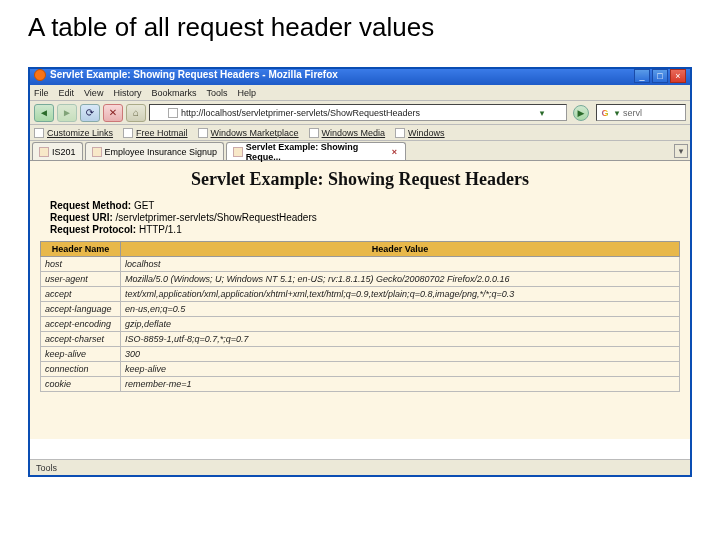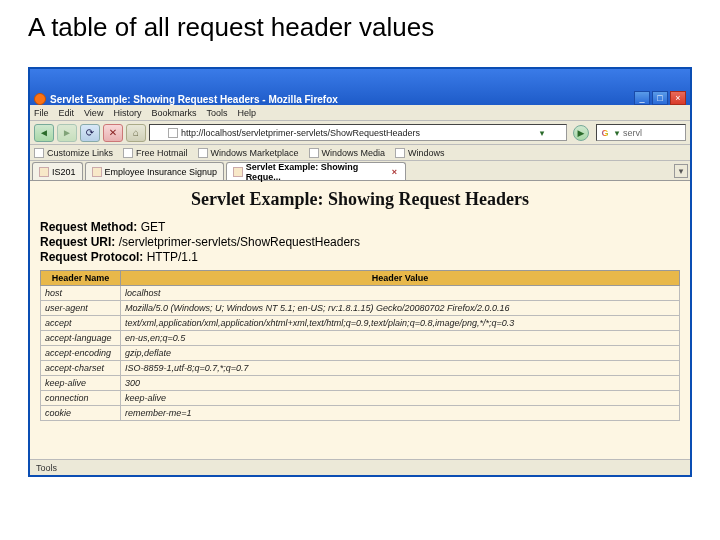--- a/index.html
+++ b/index.html
@@ -1,20 +1,20 @@
 <!DOCTYPE html>
 <html><head>
 <meta charset="utf-8">
 <style>
   * { box-sizing: border-box; margin: 0; padding: 0; }
   body { font-family: Arial, sans-serif; background: #fff; width: 720px; height: 540px; overflow: hidden; }
   .slide-title { font-size: 26px; padding: 12px 28px 6px; color: #000; font-weight: normal; }
   .browser-frame { margin: 18px 28px 0; border: 2px solid #0a4db3; background: #fff; font-size: 9px; height: 410px; position: relative; }
   
-  .titlebar { background: linear-gradient(#3a7be8,#1e5bc8); color: #fff; height: 36px; display: flex; align-items: flex-end; padding: 0 4px; font-size: 10px; }
+  .titlebar { background: linear-gradient(#3a7be8,#1e5bc8); color: #fff; height: 16px; display: flex; align-items: flex-start; padding: 0 4px; font-size: 10px; }
   .titlebar .ff-icon { width: 12px; height: 12px; background: #f97316; border-radius: 50%; margin-right: 4px; display: inline-block; border:1px solid #c75000;}
   .titlebar .wtitle { flex: 1; font-weight: bold; }
   .winbtns { display: flex; gap: 2px; }
   .winbtn { width: 16px; height: 14px; background: linear-gradient(#5a9be8,#2a6bd8); border: 1px solid #1a4ba8; color: #fff; font-size: 9px; display: flex; align-items: center; justify-content: center; cursor: pointer; }
   .winbtn.close { background: linear-gradient(#e86a5a,#d83a2a); border-color:#a82a1a; }
   
   .menubar { background: #ece9d8; height: 16px; display: flex; align-items: center; padding: 0 4px; border-bottom: 1px solid #bbb; font-size: 9px; color: #222; }
   .menubar span { margin-right: 10px; cursor: pointer; }
   
   .navbar { background: #ece9d8; height: 24px; display: flex; align-items: center; padding: 2px 4px; gap: 3px; border-bottom: 1px solid #bbb; }
@@ -25,34 +25,34 @@
   .navbtn.home { background: linear-gradient(#e8e8d8,#d0d0b8); border-color:#aa8; color:#664; }
   .urlbox { flex: 1; height: 17px; background: #fff; border: 1px inset #999; display: flex; align-items: center; padding: 0 18px; font-size: 9px; color: #222; }
   .urlbox .pageicon { width: 10px; height: 10px; background: #fff; border: 1px solid #aaa; margin-right: 3px; }
   .urlbox .ddarrow, .searchbox .ddarrow { width: 12px; color: #2a6a2a; cursor: pointer; text-align:center; }
   .gobtn { width: 16px; height: 16px; border:1px solid #7a9; border-radius:50%; background:linear-gradient(#cfe8cf,#a8d8a8); color:#2a6a2a; display:flex;align-items:center;justify-content:center; font-size:9px; cursor:pointer; margin-left:3px;}
   .searchbox { width: 90px; height: 17px; background: #fff; border: 1px inset #999; display: flex; align-items: center; padding: 0 2px; font-size: 9px; color: #222; margin-left:4px; }
   .searchbox .sengine { width: 12px; height: 12px; display:flex;align-items:center;justify-content:center; }
   .searchbox .sengine span.g { font-weight:bold; font-size:9px; background:linear-gradient(90deg,#4285f4,#ea4335,#fbbc05,#34a853); -webkit-background-clip:text; color:transparent;}
   
   .bookbar { background: #ece9d8; height: 16px; display: flex; align-items: center; padding: 0 4px; gap: 10px; border-bottom: 1px solid #bbb; font-size: 9px; color: #222; }
-  .bookbar .bm { display: flex; gap: 3px; cursor: pointer; }
+  .bookbar .bm { display: flex; gap: 3px; cursor: pointer; text-decoration: underline; }
   .bookbar .bmicon { width: 10px; height: 10px; background: #fff; border: 1px solid #aaa; }
   
   .tabbar { background: #ece9d8; height: 20px; display: flex; align-items: flex-end; padding: 0 2px; border-bottom: 1px solid #999; font-size: 9px; }
   .tab { height: 18px; padding: 2px 6px; border: 1px solid #999; border-bottom: none; background: #f4f2e8; margin-right: 2px; display: flex; align-items: center; gap: 3px; cursor: pointer; max-width: 180px; border-radius: 3px 3px 0 0; }
   .tab.active { background: #fff; font-weight: bold; }
   .tab .tx { width: 10px; height: 10px; color: #a33; cursor: pointer; display:flex;align-items:center;justify-content:center; font-size:9px;}
   .tab .ticon { width: 10px; height: 10px; background: #f8e8c8; border:1px solid #caa; }
   .tabbar-right { margin-left: auto; display: flex; gap: 2px; padding-bottom:2px;}
   .tabbar-right .tb { width: 14px; height: 14px; border: 1px solid #999; background: #ece9d8; color: #555; display:flex;align-items:center;justify-content:center; cursor:pointer; font-size:9px;}
   
   .content { background: #fdf6e3; height: 278px; overflow: auto; padding: 6px 10px; }
   .content h1 { font-family: "Times New Roman", serif; font-size: 18px; text-align: center; margin: 2px 0 10px; color: #111; }
-  .reqline { font-size: 12px; margin: 1px 0; }
+  .reqline { font-size: 10px; margin: 1px 10px; }
   .reqline b { font-weight: bold; }
   table.hdrs { width: 100%; border-collapse: collapse; margin-top: 6px; font-size: 9px; }
   table.hdrs th { background: #e8b84a; text-align: center; font-weight: bold; padding: 2px 4px; border: 1px solid #999; }
   table.hdrs td { border: 1px solid #bbb; padding: 2px 4px; color: #222; text-align:left; white-space: nowrap; overflow:hidden; text-overflow:ellipsis;font-style:italic; }
   table.hdrs td.hn { width: 80px; max-width:80px; }
   table.hdrs td.hv { max-width: 520px; }
   
   .statusbar { position:absolute; bottom:0; left:0; right:0; height: 16px; background: #ece9d8; border-top: 1px solid #bbb; font-size: 9px; color: #333; display:flex; align-items:center; padding: 0 6px; }
 </style>
 </head>

